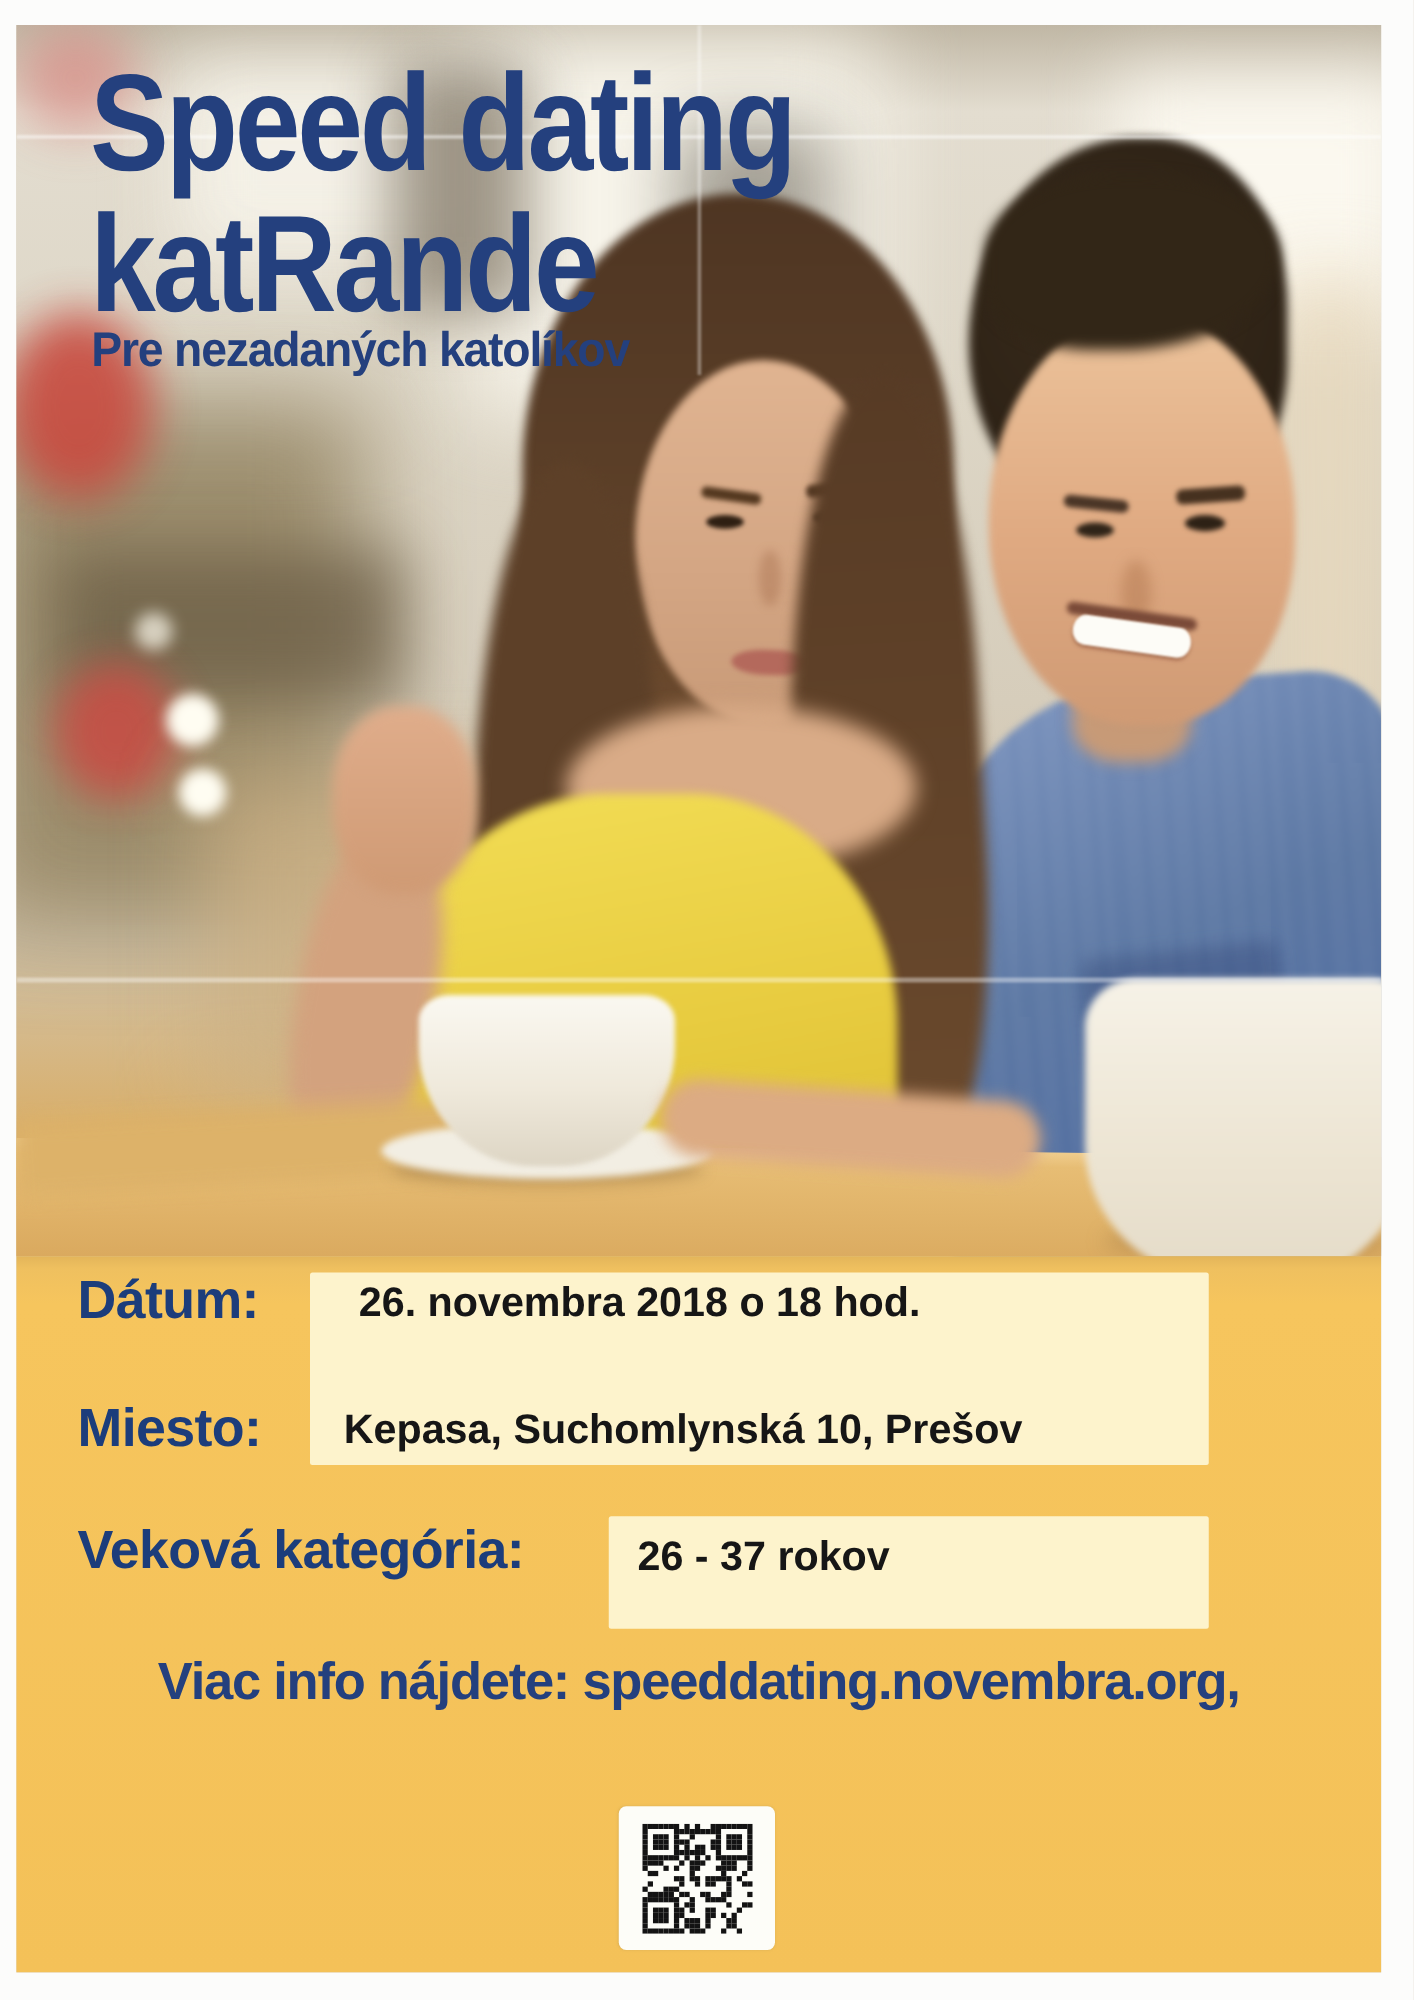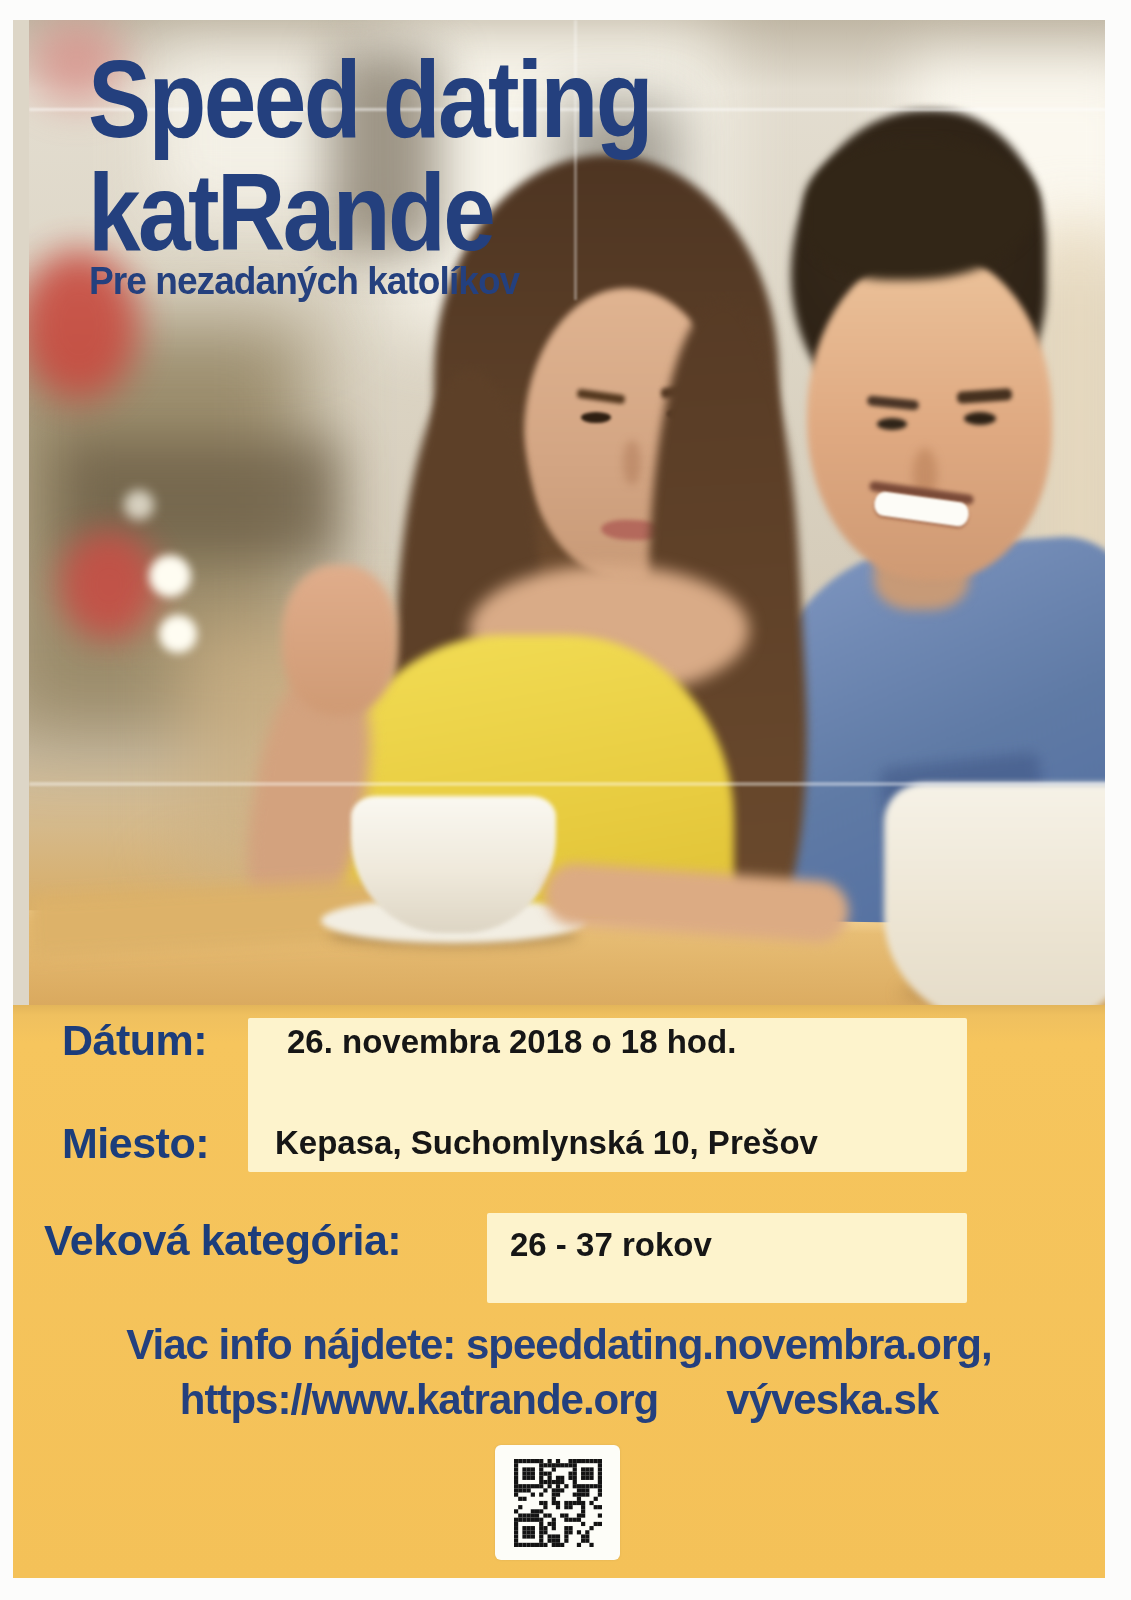--- a/index.html
+++ b/index.html
@@ -9,21 +9,21 @@
     -webkit-font-smoothing:antialiased;
   }
   .poster{
     position:absolute;left:13px;top:20px;width:1092px;height:1558px;
     overflow:hidden;background:#ddd6c7;
   }
   
   .s{position:absolute;}
   
   .photo{
-    position:absolute;left:16px;top:0;width:1092px;height:985px;overflow:hidden;
+    position:absolute;left:0;top:0;width:1092px;height:985px;overflow:hidden;
     background:linear-gradient(180deg,#c0b7a5 0%,#e3ddd0 7%,#ddd6c6 30%,#d6cdbb 55%,#d2c4ab 74%,#d9ab60 92%,#e0b066 100%);
   }
   
   .title-line{
     position:absolute;color:#24407e;font-weight:700;line-height:1;
     letter-spacing:-3px;white-space:nowrap;
     transform:scaleX(.86);transform-origin:left top;
     font-size:110px;
   }
   .subtitle{
@@ -140,28 +140,24 @@
 
     <div class="cream" style="left:235px;top:13px;width:719px;height:154px;"></div>
     <div class="cream" style="left:474px;top:208px;width:480px;height:90px;"></div>
 
     <div class="lbl" style="left:49px;top:11px;">Dátum:</div>
     <div class="val" style="left:274px;top:18px;">26. novembra 2018 o 18 hod.</div>
 
     <div class="lbl" style="left:49px;top:114px;">Miesto:</div>
     <div class="val" style="left:262px;top:119px;">Kepasa, Suchomlynská 10, Prešov</div>
 
-    <div class="lbl" style="left:31px;top:211px;">Veková kategória:</div>
+    <div class="lbl" style="left:49px;top:211px;">Veková kategória:</div>
     <div class="val" style="left:497px;top:221px;text-align:center;">26 - 37 rokov</div>
 
     <div class="infoline" style="top:315px;">Viac info nájdete: speeddating.novembra.org,</div>
-    <div class="infoline infoline2" style="top:370px;">
-      <span>https://www.katrande.org</span>
-      <span>výveska.sk</span>
-    </div>
 
     <div class="qrbox">
       <svg id="qr" width="92" height="88" viewBox="0 0 84 84">
           <rect x="0" y="0" width="4" height="4" fill="#131313"></rect>
           <rect x="4" y="0" width="4" height="4" fill="#131313"></rect>
           <rect x="8" y="0" width="4" height="4" fill="#131313"></rect>
           <rect x="12" y="0" width="4" height="4" fill="#131313"></rect>
           <rect x="16" y="0" width="4" height="4" fill="#131313"></rect>
           <rect x="20" y="0" width="4" height="4" fill="#131313"></rect>
           <rect x="24" y="0" width="4" height="4" fill="#131313"></rect>

